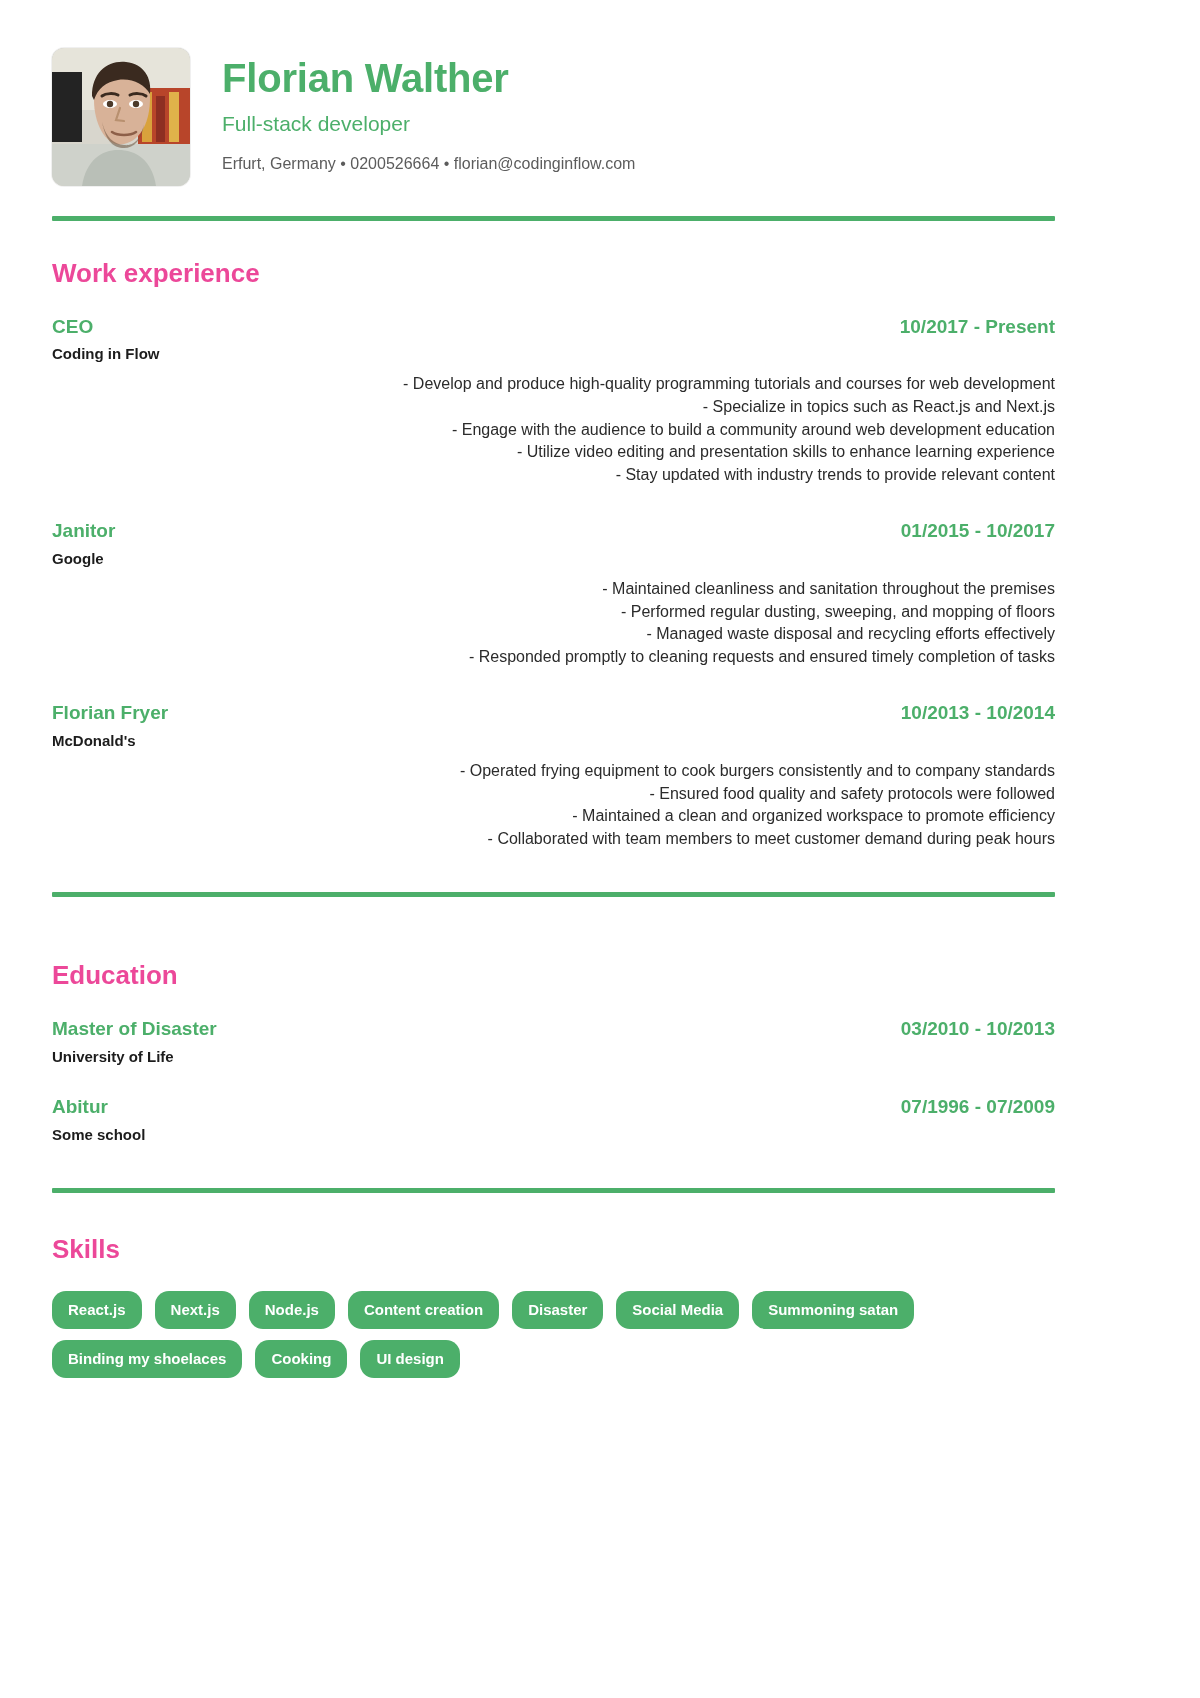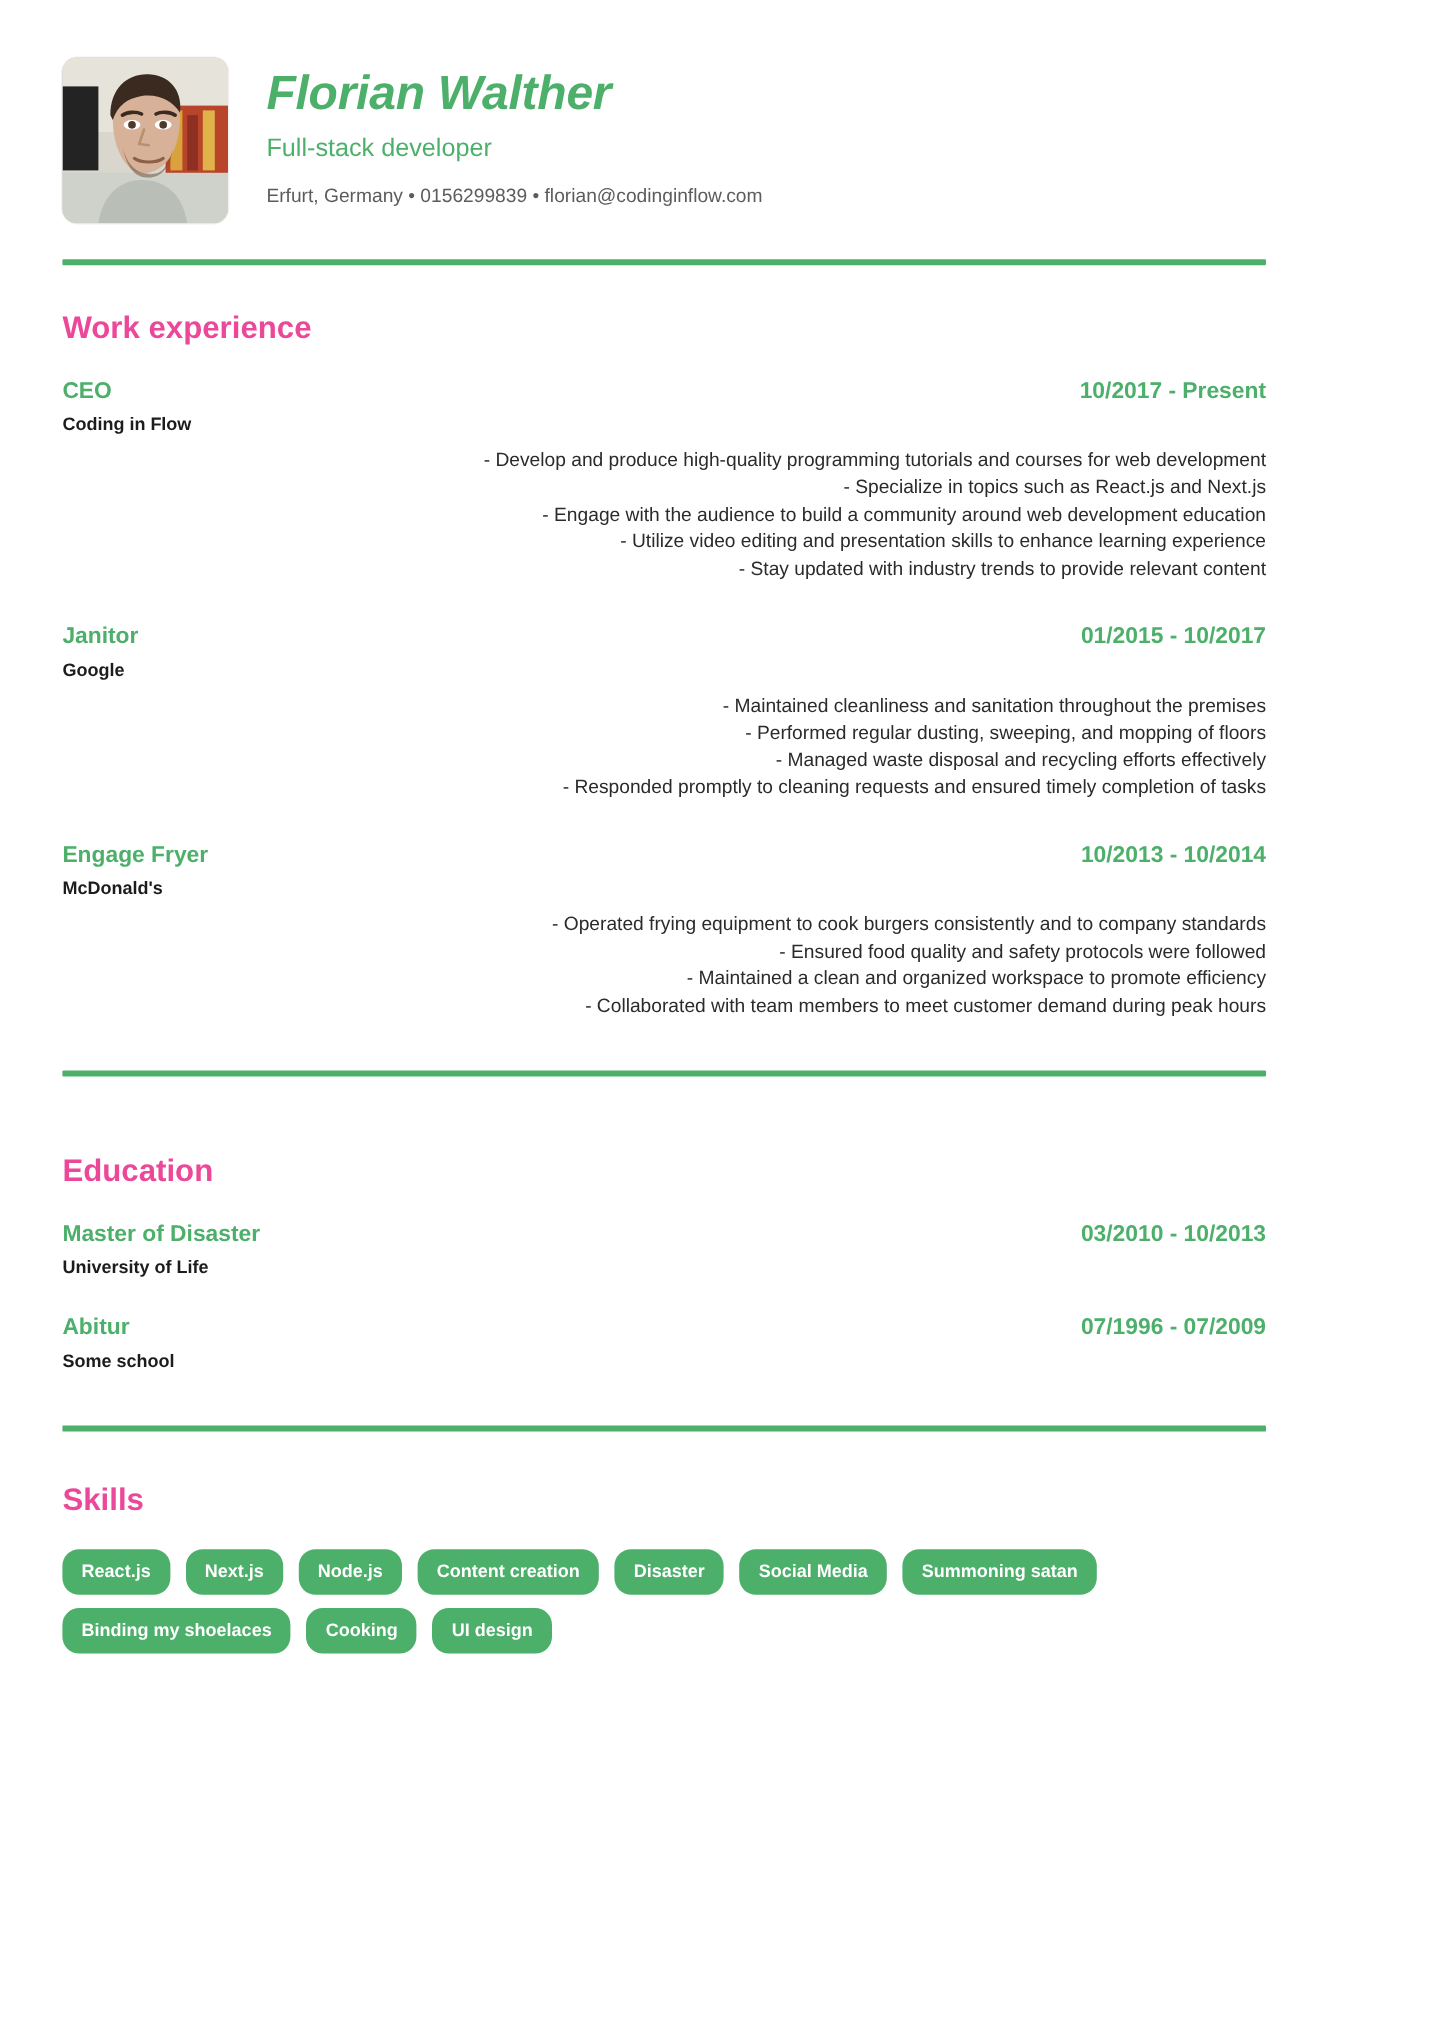--- a/index.html
+++ b/index.html
@@ -45,21 +45,20 @@
   .avatar svg { display: block; width: 100%; height: 100%; }
 
   .identity { padding-top: 8px; flex: 1 1 auto; min-width: 0; }
   .name {
     font-size: 40px;
     font-weight: 700;
     color: #4caf6a;
     letter-spacing: -0.2px;
     line-height: 1.12;
     margin: 0 0 10px 0;
-    font-style: italic;
   }
   .headline {
     font-size: 21px;
     font-weight: 400;
     color: #4caf6a;
     line-height: 1.2;
     margin: 0 0 18px 0;
   }
   .contact {
     font-size: 16px;
@@ -193,21 +192,21 @@
           <path d="M68 60 L64 72 L72 73" stroke="#b8906f" stroke-width="2.2" fill="none" stroke-linecap="round"></path>
           <path d="M60 84 C66 88 78 88 84 84" stroke="#8d5f48" stroke-width="2.6" fill="none" stroke-linecap="round"></path>
           <path d="M50 74 C54 94 62 100 72 100 C82 100 90 92 92 76 C88 94 80 98 72 97 C62 96 54 90 50 74 Z" fill="#6b543f" opacity="0.55"></path>
         </g>
       </svg>
     </div>
 
     <div class="identity">
       <h1 class="name">Florian Walther</h1>
       <div class="headline">Full-stack developer</div>
-      <div class="contact">Erfurt, Germany • 0156299839 • florian@codinginflow.com</div>
+      <div class="contact">Erfurt, Germany • 0200526664 • florian@codinginflow.com</div>
     </div>
   </div>
 
   <div class="rule"></div>
 
   <div class="section section-work">
     <h2 class="section-title">Work experience</h2>
 
     <div class="entry">
       <div class="entry-head">
@@ -233,21 +232,21 @@
       <ul class="entry-bullets">
         <li>- Maintained cleanliness and sanitation throughout the premises</li>
         <li>- Performed regular dusting, sweeping, and mopping of floors</li>
         <li>- Managed waste disposal and recycling efforts effectively</li>
         <li>- Responded promptly to cleaning requests and ensured timely completion of tasks</li>
       </ul>
     </div>
 
     <div class="entry">
       <div class="entry-head">
-        <div class="entry-role">Engage Fryer</div>
+        <div class="entry-role">Florian Fryer</div>
         <div class="entry-dates">10/2013 - 10/2014</div>
       </div>
       <div class="entry-org">McDonald's</div>
       <ul class="entry-bullets">
         <li>- Operated frying equipment to cook burgers consistently and to company standards</li>
         <li>- Ensured food quality and safety protocols were followed</li>
         <li>- Maintained a clean and organized workspace to promote efficiency</li>
         <li>- Collaborated with team members to meet customer demand during peak hours</li>
       </ul>
     </div>

